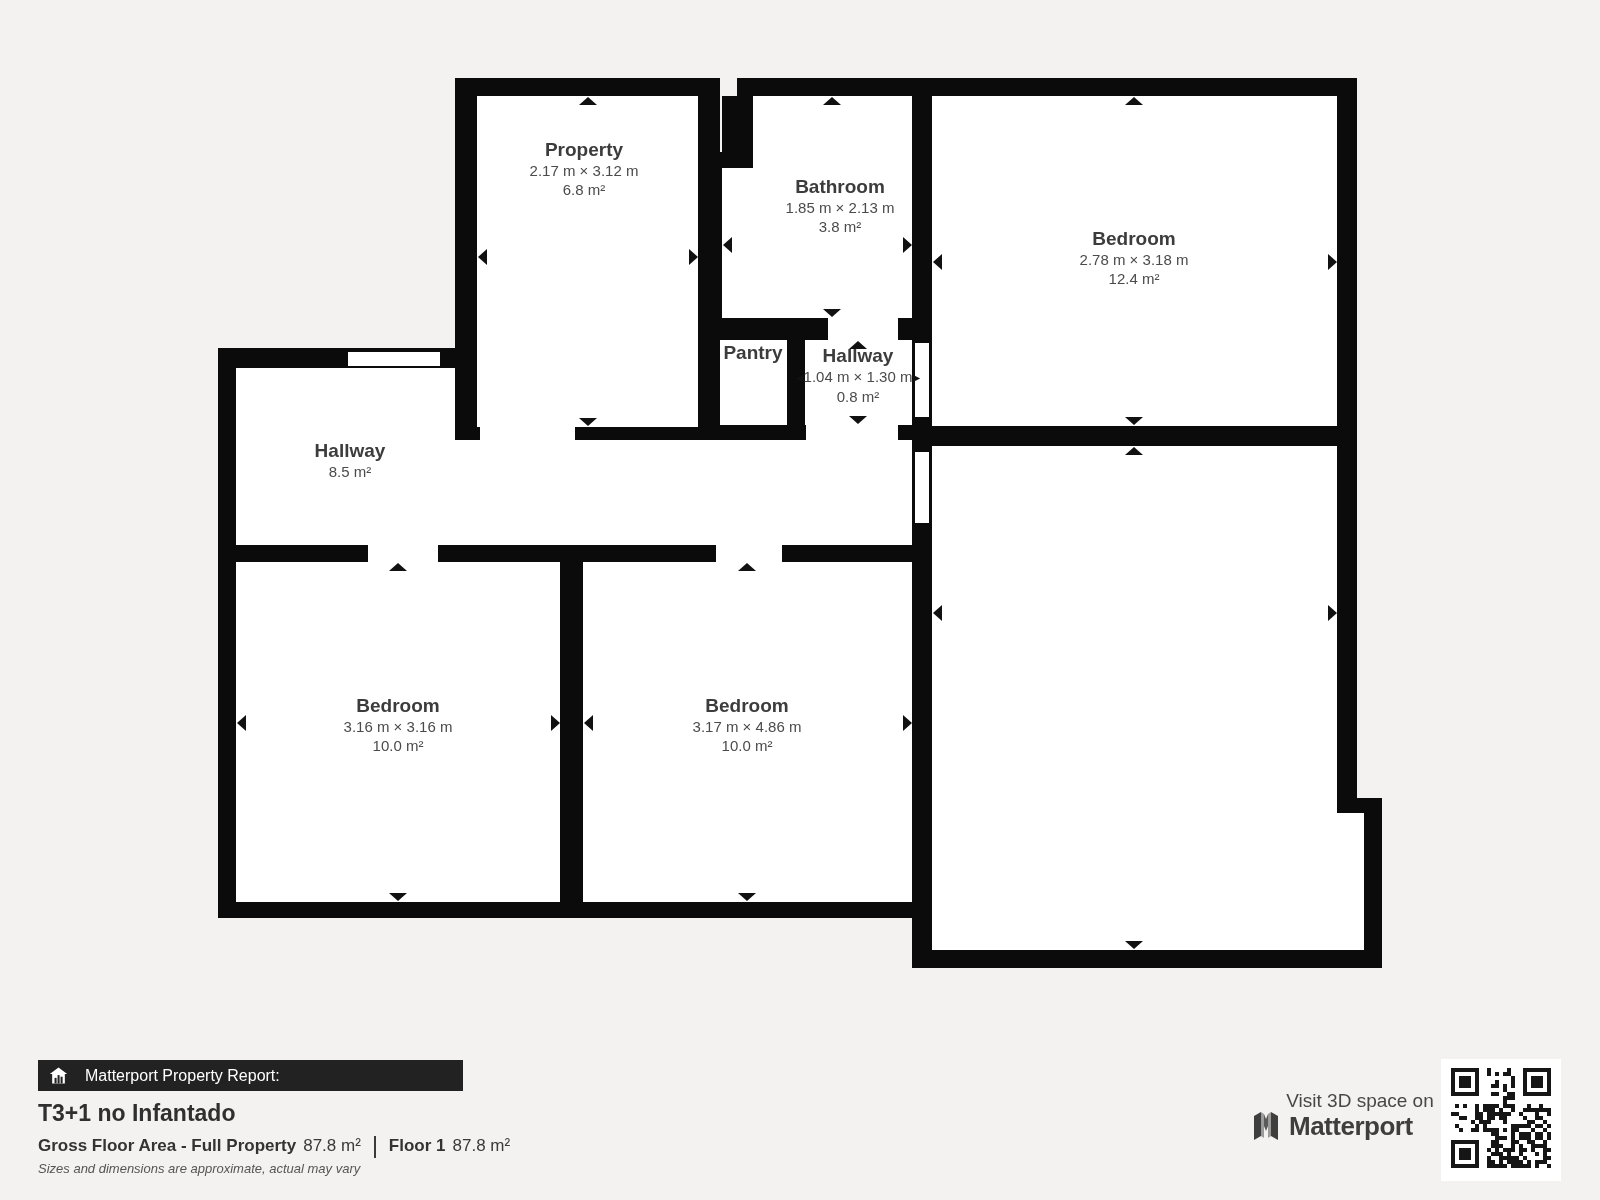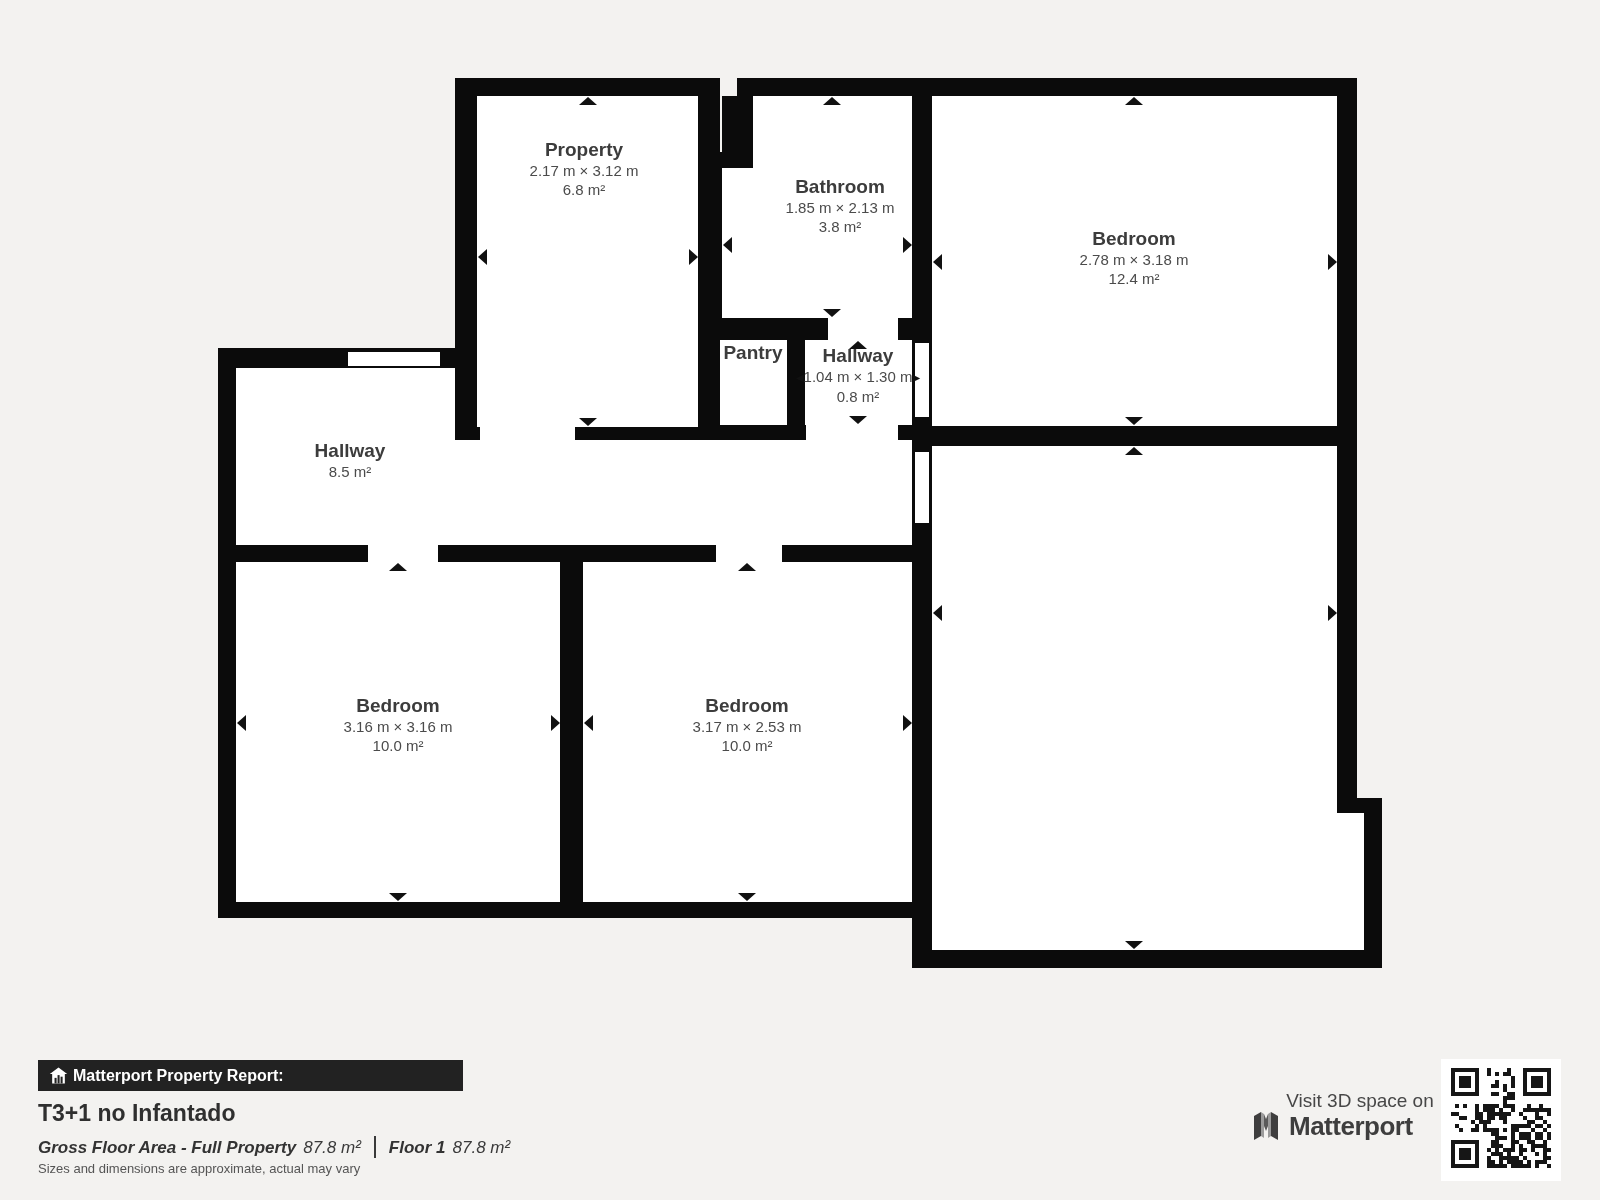--- a/index.html
+++ b/index.html
@@ -11,28 +11,28 @@
   .arr.up{border-left:9px solid transparent;border-right:9px solid transparent;border-bottom:8px solid #111;}
   .arr.down{border-left:9px solid transparent;border-right:9px solid transparent;border-top:8px solid #111;}
   .arr.left{border-top:8px solid transparent;border-bottom:8px solid transparent;border-right:9px solid #111;}
   .arr.right{border-top:8px solid transparent;border-bottom:8px solid transparent;border-left:9px solid #111;}
   .rlabel{position:absolute;transform:translate(-50%,-50%);text-align:center;white-space:nowrap;
           color:#4b4b4b;font-size:15px;line-height:19px;}
   .rlabel .rname{font-size:19px;font-weight:bold;color:#3c3c3c;line-height:23px;}
   .dim-arrow{font-size:10px;color:#111;vertical-align:1px;}
   
   .report-bar{position:absolute;left:38px;top:1060px;width:425px;height:31px;background:#222;
-              display:flex;align-items:center;gap:5px;padding-left:11px;box-sizing:border-box;
-              color:#fff;font-size:16px;font-weight:bold;}
+              display:flex;align-items:center;gap:17px;padding-left:11px;box-sizing:border-box;
+              color:#fff;font-size:16px;font-weight:normal;}
   .prop-title{position:absolute;left:38px;top:1100px;font-size:23px;font-weight:bold;color:#2f2f2f;}
-  .area-line{position:absolute;left:38px;top:1136px;display:flex;align-items:flex-end;gap:7px;
-             font-size:17px;color:#3a3a3a;font-style:italic;}
+  .area-line{position:absolute;left:38px;top:1136px;display:flex;align-items:flex-start;gap:7px;
+             font-size:17px;color:#3a3a3a;}
   .area-line .b{font-weight:bold;color:#333;}
   .vdiv{width:2px;height:22px;background:#3a3a3a;margin:0 6px;}
-  .disclaimer{position:absolute;left:38px;top:1161px;font-size:13px;color:#555;}
+  .disclaimer{position:absolute;left:38px;top:1161px;font-size:13px;color:#555;font-style:italic;}
   .visit{position:absolute;left:1280px;top:1090px;width:160px;text-align:center;font-size:19px;color:#474747;}
   .brand-row{position:absolute;left:1251px;top:1110px;display:flex;align-items:center;gap:8px;}
   .brand-word{font-size:26px;font-weight:bold;color:#3e3e3e;letter-spacing:-0.5px;}
   .qr-box{position:absolute;left:1441px;top:1059px;width:120px;height:122px;background:#fff;
           display:flex;align-items:center;justify-content:center;}
 </style>
 </head>
 <body>
 
 <div class="screen">
@@ -136,21 +136,21 @@
   </div>
 
   <div class="rlabel" style="left:398px;top:724px;">
     <div class="rname">Bedroom</div>
     <div>3.16 m × 3.16 m</div>
     <div>10.0 m²</div>
   </div>
 
   <div class="rlabel" style="left:747px;top:724px;">
     <div class="rname">Bedroom</div>
-    <div>3.17 m × 2.53 m</div>
+    <div>3.17 m × 4.86 m</div>
     <div>10.0 m²</div>
   </div>
 
 
   <div class="report-bar">
     <svg width="19" height="19" viewBox="0 0 24 24">
       <path fill="#ffffff" d="M12 2 L23 10 L20 10 L20 22 L4 22 L4 10 L1 10 Z"></path>
       <g fill="#222222">
         <rect x="7" y="15" width="2.6" height="7"></rect>
         <rect x="10.8" y="11.5" width="2.6" height="10.5"></rect>

